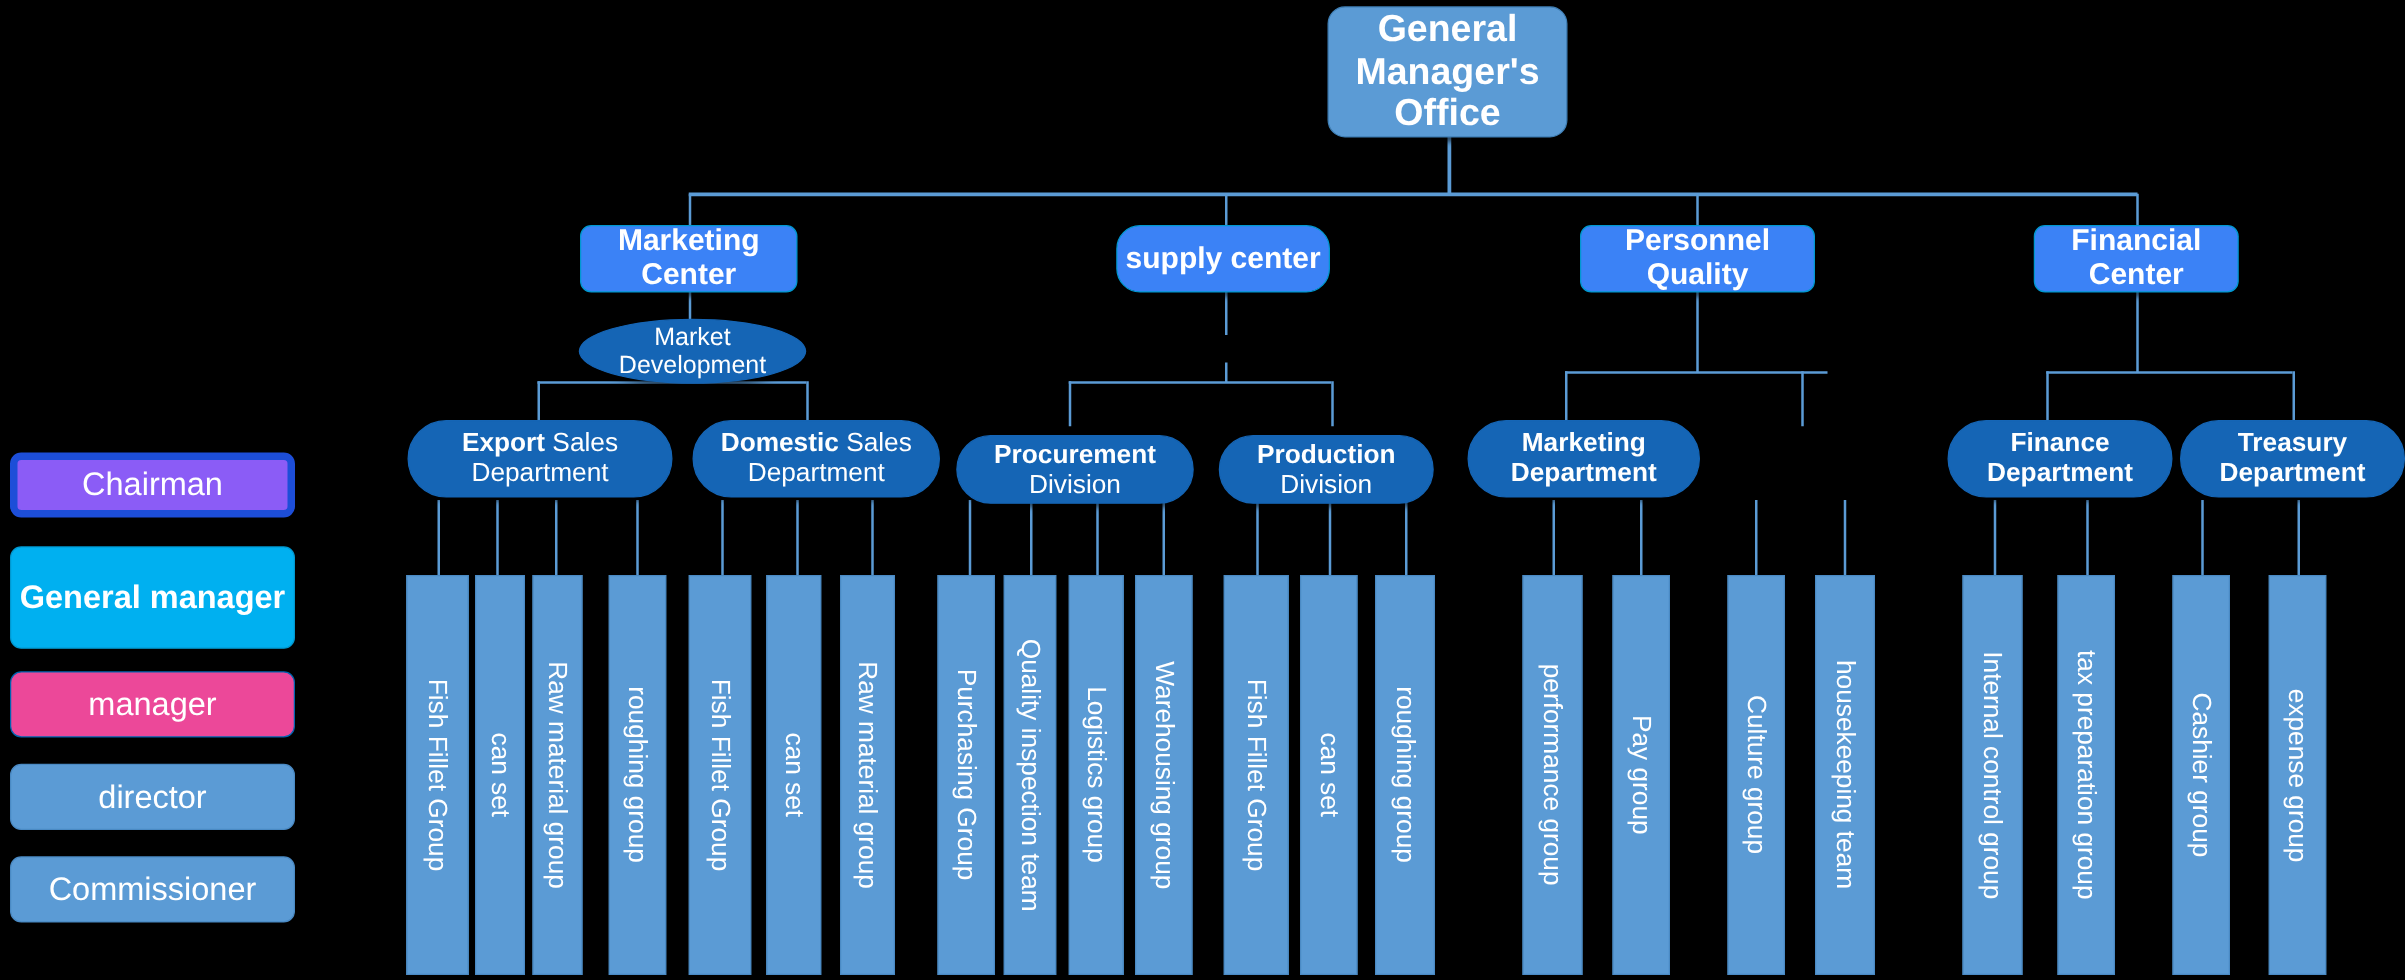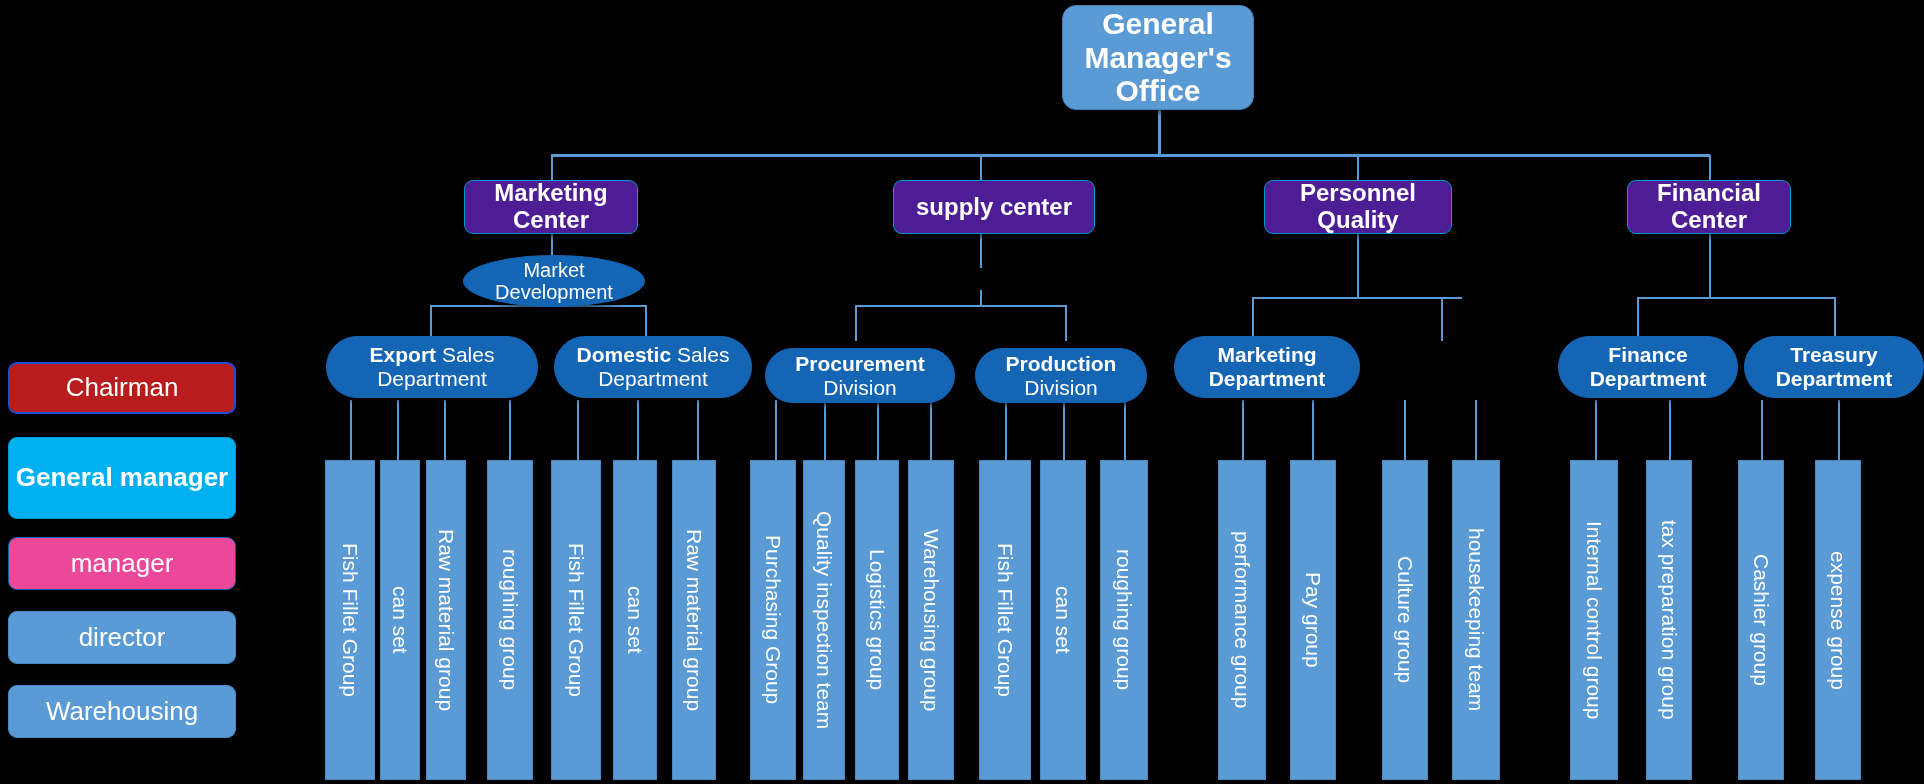--- a/index.html
+++ b/index.html
@@ -33,21 +33,21 @@
   .root{
     background:#5b9bd5;
     border-radius:14px;
     font-size:30px;
     font-weight:bold;
     border:1px solid #3f7fb5;
   }
 
   
   .center{
-    background:#4c1d95;
+    background:#3b82f6;
     border-radius:9px;
     font-size:24px;
     font-weight:bold;
     border:1px solid #0098d0;
   }
 
   
   .devel{
     background:#1565b5;
     border-radius:50%/50%;
@@ -94,21 +94,21 @@
     box-sizing:border-box;
     display:flex;
     align-items:center;
     justify-content:center;
     text-align:center;
     color:#ffffff;
     border-radius:9px;
     box-shadow:2px 3px 4px rgba(0,0,0,.55);
     line-height:1.12;
   }
-  .lg-chairman{background:#b91c1c;border:2px solid #1d4ed8;font-size:26px;}
+  .lg-chairman{background:#8b5cf6;border:6px solid #1d4ed8;font-size:26px;}
   .lg-gm{background:#00b0f0;border:1px solid #0098d0;font-size:26px;font-weight:bold;}
   .lg-manager{background:#ec4899;border:1px solid #0064b0;font-size:26px;}
   .lg-director{background:#5b9bd5;border:1px solid #4a8ac4;font-size:26px;}
   .lg-commissioner{background:#5b9bd5;border:1px solid #4a8ac4;font-size:26px;}
 
   
   .ln{
     position:absolute;
     background:#5b9bd5;
   }
@@ -174,21 +174,21 @@
   <div class="ln v" style="left:1761px;top:400px;height:60px;"></div>
   <div class="ln v" style="left:1838px;top:400px;height:60px;"></div>
 
   <div class="node root" style="left:1062px;top:5px;width:192px;height:105px;">
     <span>General Manager's Office</span>
   </div>
 
   <div class="node center" style="left:464px;top:180px;width:174px;height:54px;">
     <span>Marketing Center</span>
   </div>
-  <div class="node center" style="left:893px;top:180px;width:202px;height:54px;">
+  <div class="node center" style="left:893px;top:180px;width:171px;height:54px;border-radius:19px;">
     <span>supply center</span>
   </div>
   <div class="node center" style="left:1264px;top:180px;width:188px;height:54px;">
     <span>Personnel Quality</span>
   </div>
   <div class="node center" style="left:1627px;top:180px;width:164px;height:54px;">
     <span>Financial Center</span>
   </div>
 
   <div class="node devel" style="left:463px;top:255px;width:182px;height:52px;">
@@ -290,16 +290,16 @@
   <div class="legend-chip lg-gm" style="left:8px;top:437px;width:228px;height:82px;">
     <span>General manager</span>
   </div>
   <div class="legend-chip lg-manager" style="left:8px;top:537px;width:228px;height:53px;">
     <span>manager</span>
   </div>
   <div class="legend-chip lg-director" style="left:8px;top:611px;width:228px;height:53px;">
     <span>director</span>
   </div>
   <div class="legend-chip lg-commissioner" style="left:8px;top:685px;width:228px;height:53px;">
-    <span>Warehousing</span>
+    <span>Commissioner</span>
   </div>
 
 </div>
 
 </body></html>

